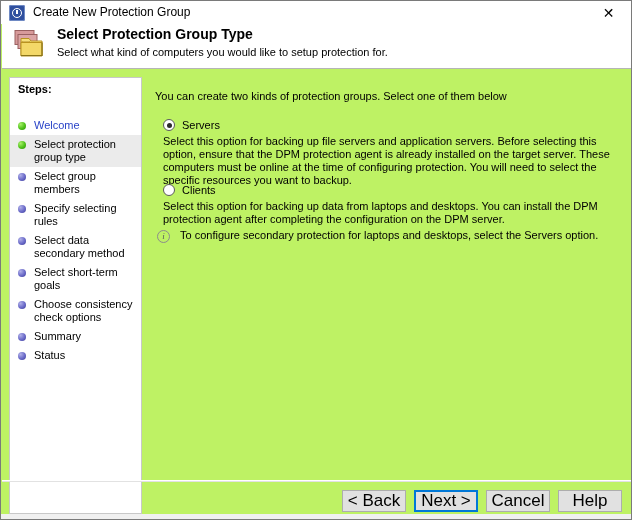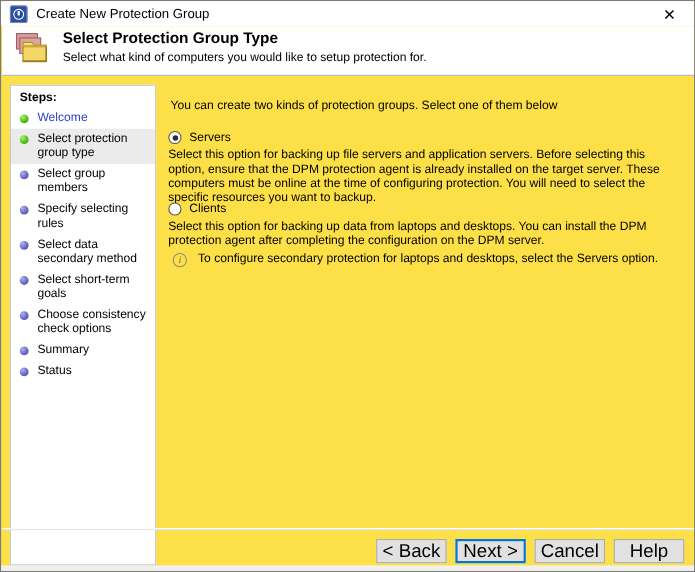--- a/index.html
+++ b/index.html
@@ -12,21 +12,21 @@
     font-size: 11px;
     color: #000000;
   }
 
   
   #window {
     position: relative;
     width: 632px;
     height: 520px;
     box-sizing: border-box;
-    background: #fde047;
+    background: #bef264;
     border: 1px solid #7a7a7a;
     overflow: hidden;
   }
 
   
   #titlebar {
     position: absolute;
     left: 0; top: 0;
     width: 630px;
     height: 23px;
@@ -125,21 +125,21 @@
   }
   #steps-label {
     position: absolute;
     left: 8px; top: 5px;
     font-size: 11px;
     font-weight: bold;
     color: #000000;
   }
   #steps-list {
     position: absolute;
-    left: 0; top: 20px;
+    left: 0; top: 38px;
     width: 131px;
   }
   .step {
     position: relative;
     display: flex;
     align-items: flex-start;
     padding: 3px 4px 3px 8px;
     box-sizing: border-box;
     min-height: 18px;
   }
@@ -172,21 +172,21 @@
     top: 76px;
     width: 474px;
     height: 396px;
   }
   #intro-text {
     position: absolute;
     left: 6px; top: 13px;
     font-size: 11px;
     color: #000;
   }
-  .option-block { position: absolute; left: 4px; width: 464px; }
+  .option-block { position: absolute; left: 14px; width: 464px; }
   #opt-servers { top: 42px; }
   #opt-clients { top: 107px; }
 
   .radio-row {
     display: flex;
     align-items: center;
     margin-bottom: 4px;
   }
   .radio {
     flex: 0 0 auto;

